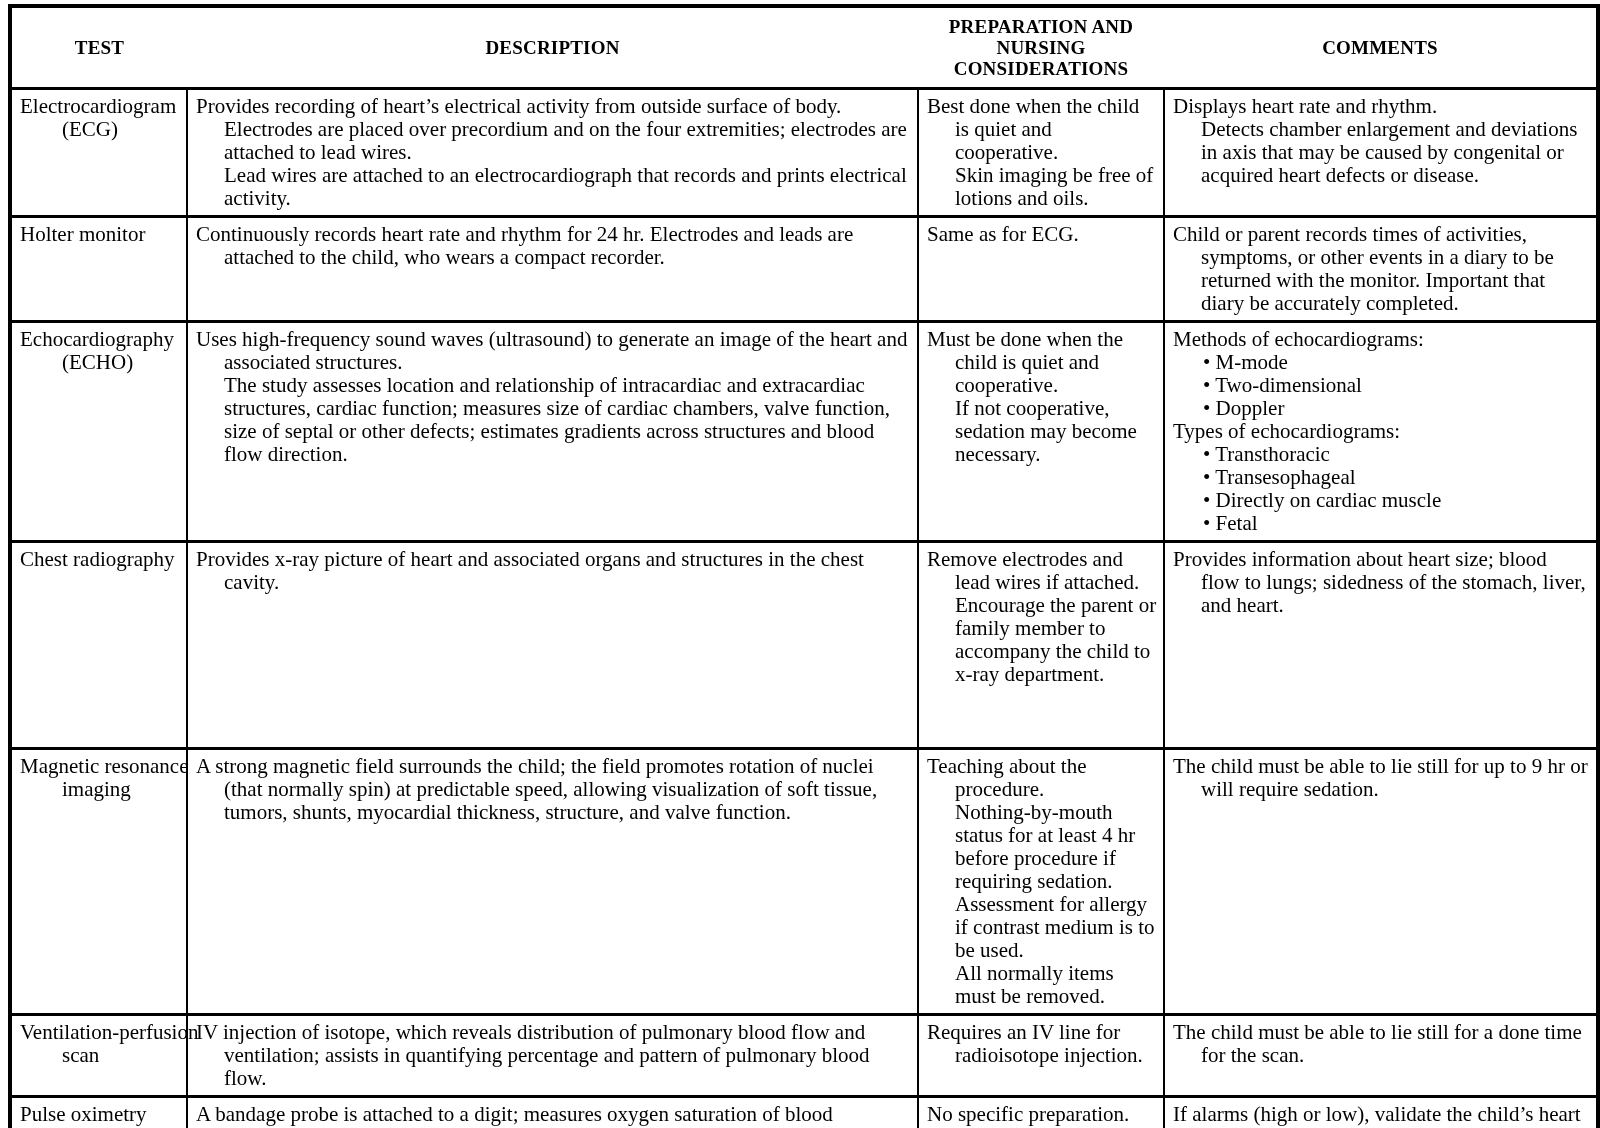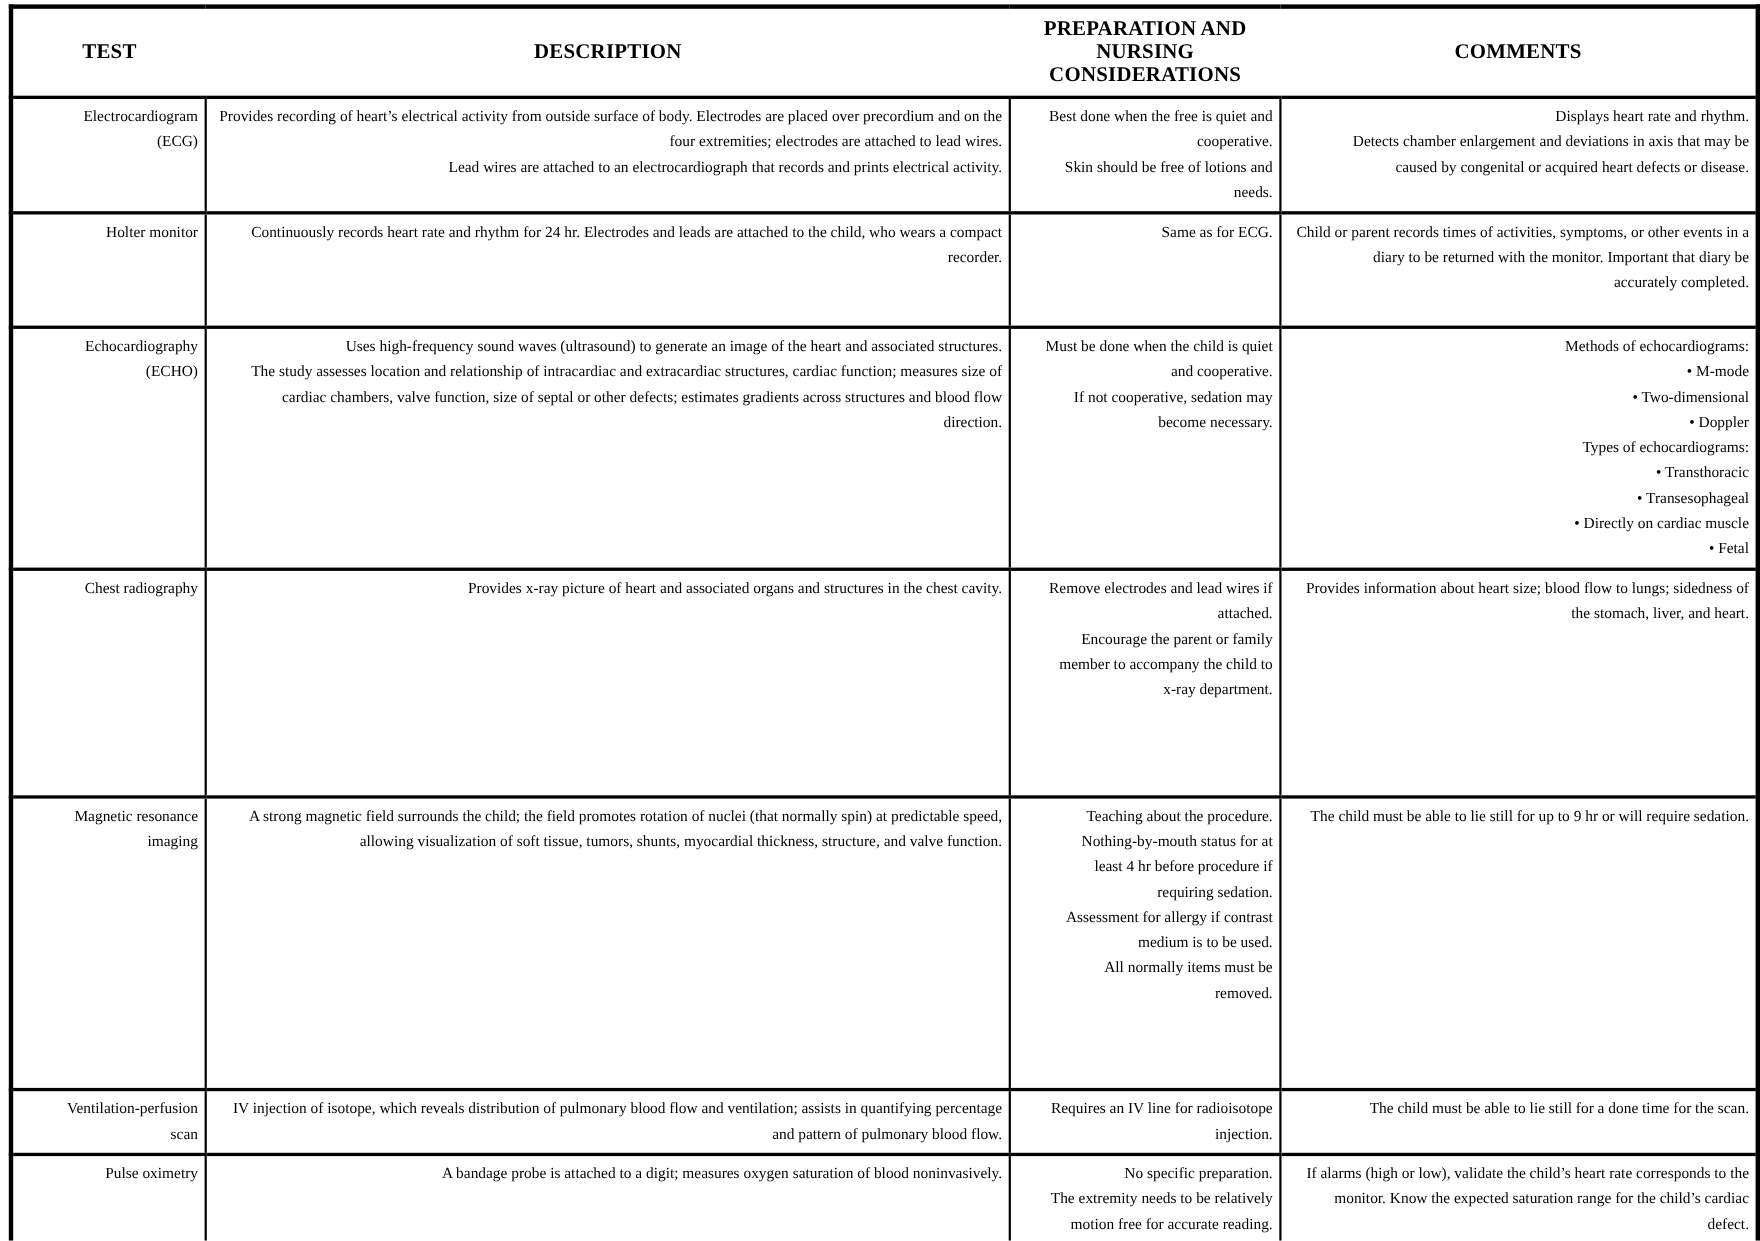--- a/index.html
+++ b/index.html
@@ -41,23 +41,22 @@
     letter-spacing: 0.2px;
   }
   th.align-left   { text-align: center; }
   th.align-center { text-align: center; }
 
   td {
     border: 2px solid #000;
     border-top-width: 3px;
     vertical-align: top;
     padding: 5px 6px 5px 8px;
-    font-size: 14px;
+    font-size: 21px;
     line-height: 23px;
-    text-align: right;
   }
   tbody tr:nth-child(1) { height: 103px; }
   tbody tr:nth-child(2) { height: 104px; }
   tbody tr:nth-child(3) { height: 152px; }
   tbody tr:nth-child(4) { height: 207px; }
   tbody tr:nth-child(5) { height: 266px; }
   tbody tr:nth-child(6) { height: 59px; margin-top: 25px;  }
   tbody tr:nth-child(7) { height: 145px; }
 
   
@@ -101,22 +100,22 @@
         <tr>
           <td class="c-test">
             <div class="pf">Electrocardiogram</div>
             <div class="pi">(ECG)</div>
           </td>
           <td class="c-description">
             <div class="pf">Provides recording of heart’s electrical activity from outside surface of body. Electrodes are placed over precordium and on the four extremities; electrodes are attached to lead wires.</div>
             <div class="pi">Lead wires are attached to an electrocardiograph that records and prints electrical activity.</div>
           </td>
           <td class="c-preparation">
-            <div class="pf">Best done when the free is quiet and cooperative.</div>
-            <div class="pi">Skin should be free of lotions and needs.</div>
+            <div class="pf">Best done when the child is quiet and cooperative.</div>
+            <div class="pi">Skin imaging be free of lotions and oils.</div>
           </td>
           <td class="c-comments">
             <div class="pf">Displays heart rate and rhythm.</div>
             <div class="pi">Detects chamber enlargement and deviations in axis that may be caused by congenital or acquired heart defects or disease.</div>
           </td>
         </tr>
         <tr>
           <td class="c-test">
             <div class="pf">Holter monitor</div>
           </td>

